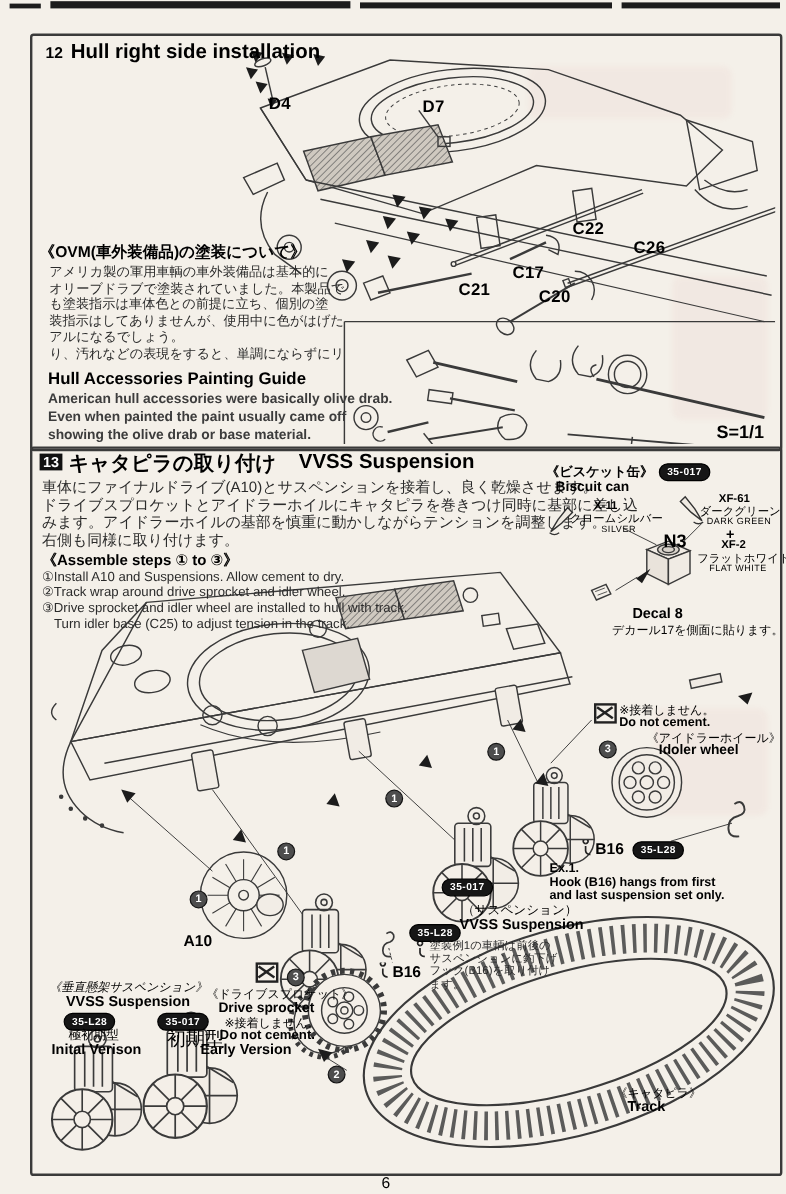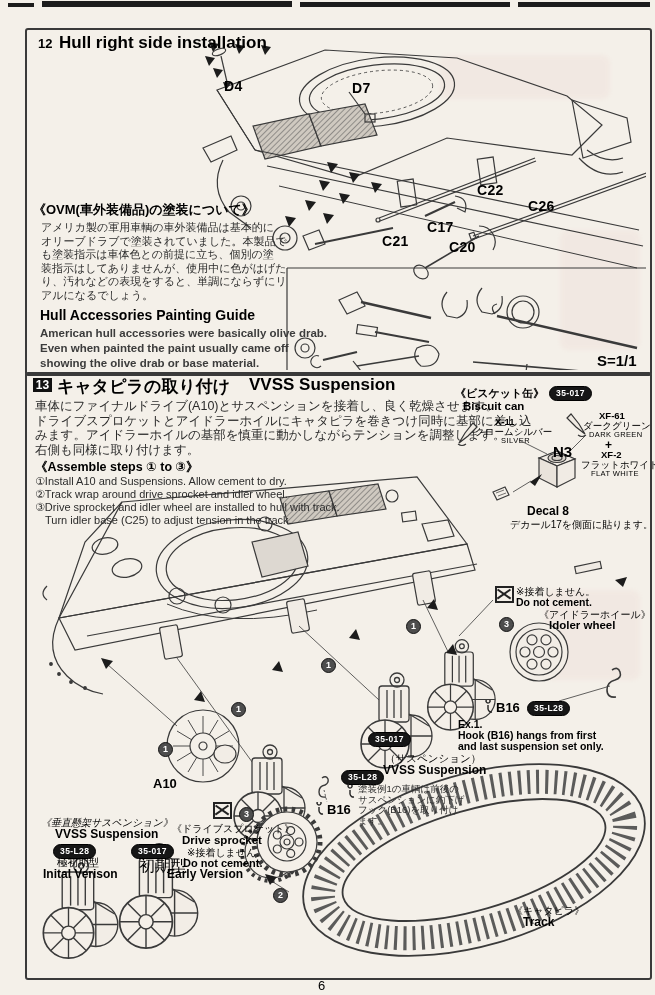--- a/index.html
+++ b/index.html
@@ -175,22 +175,22 @@
   <div class="lbl part-label" style="left:400px;top:189px;">C17</div>
   <div class="lbl part-label" style="left:355px;top:203px;">C21</div>
   <div class="lbl part-label" style="left:422px;top:209px;">C20</div>
 
   <div class="lbl b" style="left:6px;top:171px;font-size:13px;">《OVM(車外装備品)の塗装について》</div>
   <div style="position:absolute;left:14px;top:191px;font-size:11px;line-height:13.5px;">
     <div>アメリカ製の軍用車輌の車外装備品は基本的に</div>
     <div>オリーブドラブで塗装されていました。本製品で</div>
     <div>も塗装指示は車体色との前提に立ち、個別の塗</div>
     <div>装指示はしてありませんが、使用中に色がはげた</div>
+    <div>アルになるでしょう。</div>
     <div>り、汚れなどの表現をすると、単調にならずにリ</div>
-    <div>アルになるでしょう。</div>
   </div>
   <div class="lbl b" style="left:13px;top:277px;font-size:14px;">Hull Accessories Painting Guide</div>
   <div style="position:absolute;left:13px;top:296px;font-size:11.5px;line-height:15px;font-weight:700;color:#3c3c3c;">
     <div>American hull accessories were basically olive drab.</div>
     <div>Even when painted the paint usually came off</div>
     <div>showing the olive drab or base material.</div>
   </div>
   <div class="lbl b" style="left:570px;top:286px;font-size:15px;margin-top:36px;">S=1/1</div>
 </div>
 

